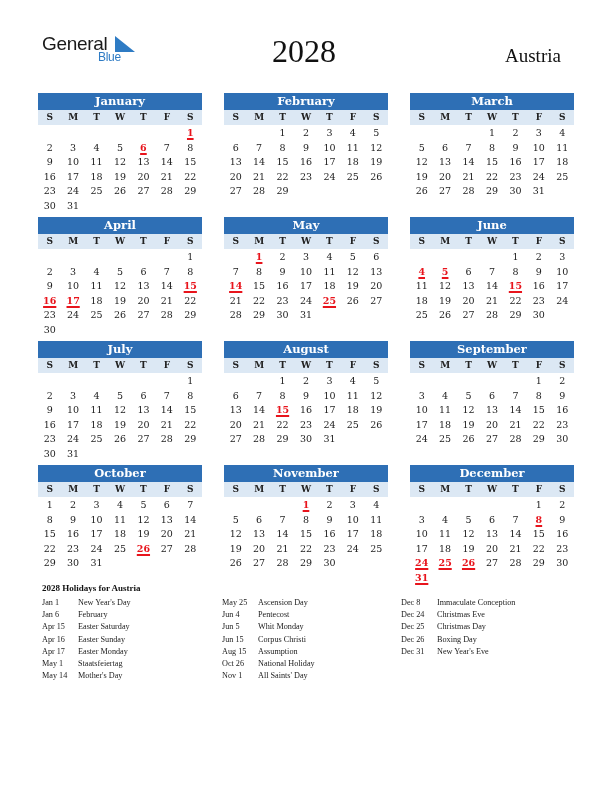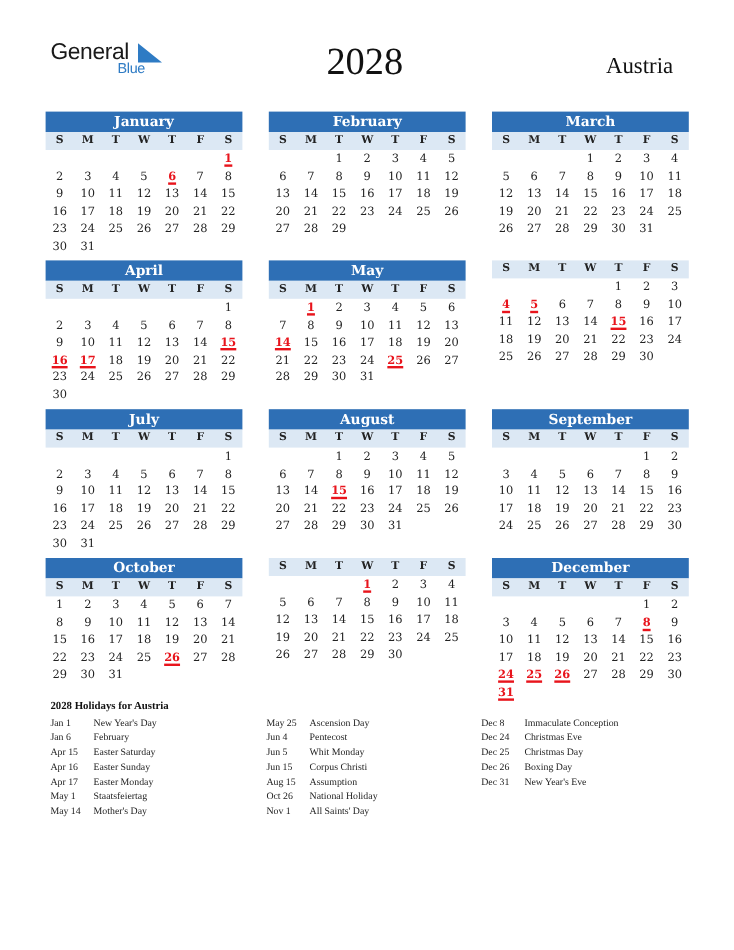--- a/index.html
+++ b/index.html
@@ -268,20 +268,21 @@
         <span class="hol">25</span>
         <span>26</span>
         <span>27</span>
         <span>28</span>
         <span>29</span>
         <span>30</span>
         <span>31</span>
       </div>
     </div>
     <div class="month" style="left: 410px; top: 201px;">
+      <div class="mhead">June</div>
       <div class="wdays">
         <span>S</span>
         <span>M</span>
         <span>T</span>
         <span>W</span>
         <span>T</span>
         <span>F</span>
         <span>S</span>
       </div>
       <div class="days">
@@ -507,20 +508,21 @@
         <span>25</span>
         <span class="hol">26</span>
         <span>27</span>
         <span>28</span>
         <span>29</span>
         <span>30</span>
         <span>31</span>
       </div>
     </div>
     <div class="month" style="left: 224px; top: 449px;">
+      <div class="mhead">November</div>
       <div class="wdays">
         <span>S</span>
         <span>M</span>
         <span>T</span>
         <span>W</span>
         <span>T</span>
         <span>F</span>
         <span>S</span>
       </div>
       <div class="days">

